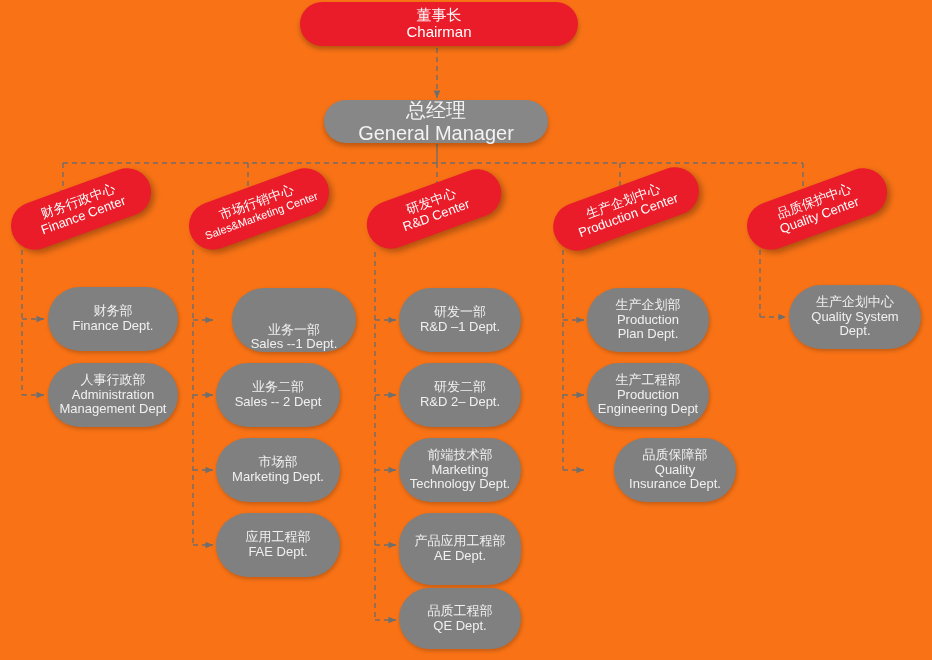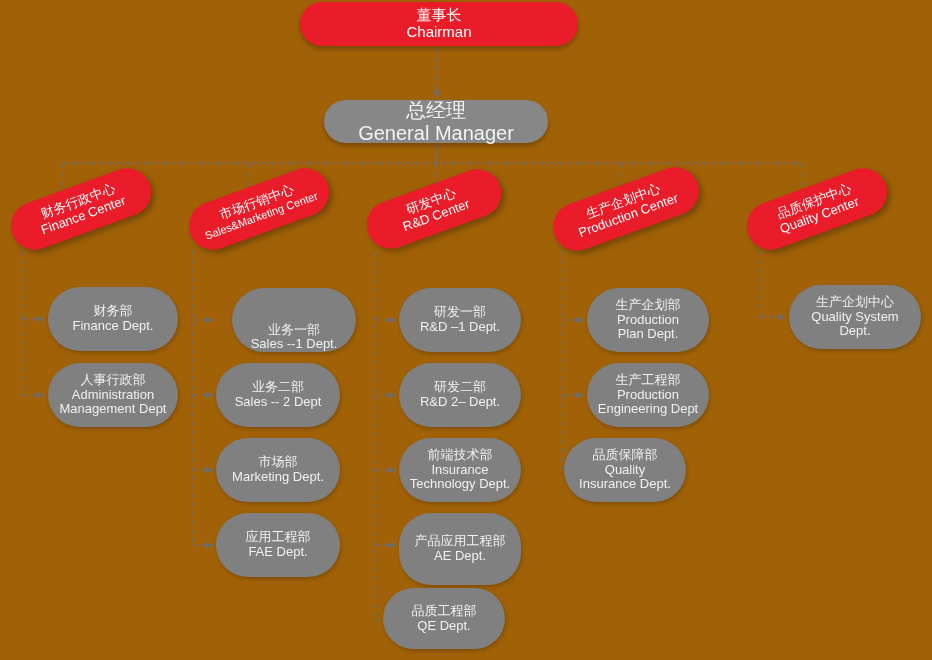--- a/index.html
+++ b/index.html
@@ -8,21 +8,21 @@
     background: #ffffff;
   }
   body {
     font-family: "Liberation Sans", "DejaVu Sans", sans-serif;
   }
   #canvas {
     position: relative;
     width: 932px;
     height: 660px;
     overflow: hidden;
-    background: #a16207;
+    background: #f97316;
   }
   #wires {
     position: absolute;
     left: 0; top: 0;
     width: 932px;
     height: 660px;
     pointer-events: none;
   }
 
   
@@ -245,33 +245,33 @@
   <div class="node dept" style="left:399px; top:363px; width:122px; height:64px;">
     <span class="lbl">
       <span class="cn">研发二部</span>
       <span class="en">R&amp;D 2– Dept.</span>
     </span>
   </div>
 
   <div class="node dept" style="left:399px; top:438px; width:122px; height:64px;">
     <span class="lbl">
       <span class="cn">前端技术部</span>
-      <span class="en">Insurance</span>
+      <span class="en">Marketing</span>
       <span class="en">Technology Dept.</span>
     </span>
   </div>
 
   <div class="node dept" style="left:399px; top:513px; width:122px; height:72px;">
     <span class="lbl">
       <span class="cn">产品应用工程部</span>
       <span class="en">AE Dept.</span>
     </span>
   </div>
 
-  <div class="node dept" style="left:383px; top:588px; width:122px; height:61px;text-align:center;">
+  <div class="node dept" style="left:399px; top:588px; width:122px; height:61px;text-align:center;">
     <span class="lbl">
       <span class="cn">品质工程部</span>
       <span class="en">QE Dept.</span>
     </span>
   </div>
 
   <div class="node dept" style="left:587px; top:288px; width:122px; height:64px;">
     <span class="lbl">
       <span class="cn">生产企划部</span>
       <span class="en">Production</span>
@@ -280,21 +280,21 @@
   </div>
 
   <div class="node dept" style="left:587px; top:363px; width:122px; height:64px;">
     <span class="lbl">
       <span class="cn">生产工程部</span>
       <span class="en">Production</span>
       <span class="en">Engineering Dept</span>
     </span>
   </div>
 
-  <div class="node dept" style="left:564px; top:438px; width:122px; height:64px;">
+  <div class="node dept" style="left:614px; top:438px; width:122px; height:64px;">
     <span class="lbl">
       <span class="cn">品质保障部</span>
       <span class="en">Quality</span>
       <span class="en">Insurance Dept.</span>
     </span>
   </div>
 
   <div class="node dept" style="left:789px; top:285px; width:132px; height:64px;">
     <span class="lbl">
       <span class="cn">生产企划中心</span>

